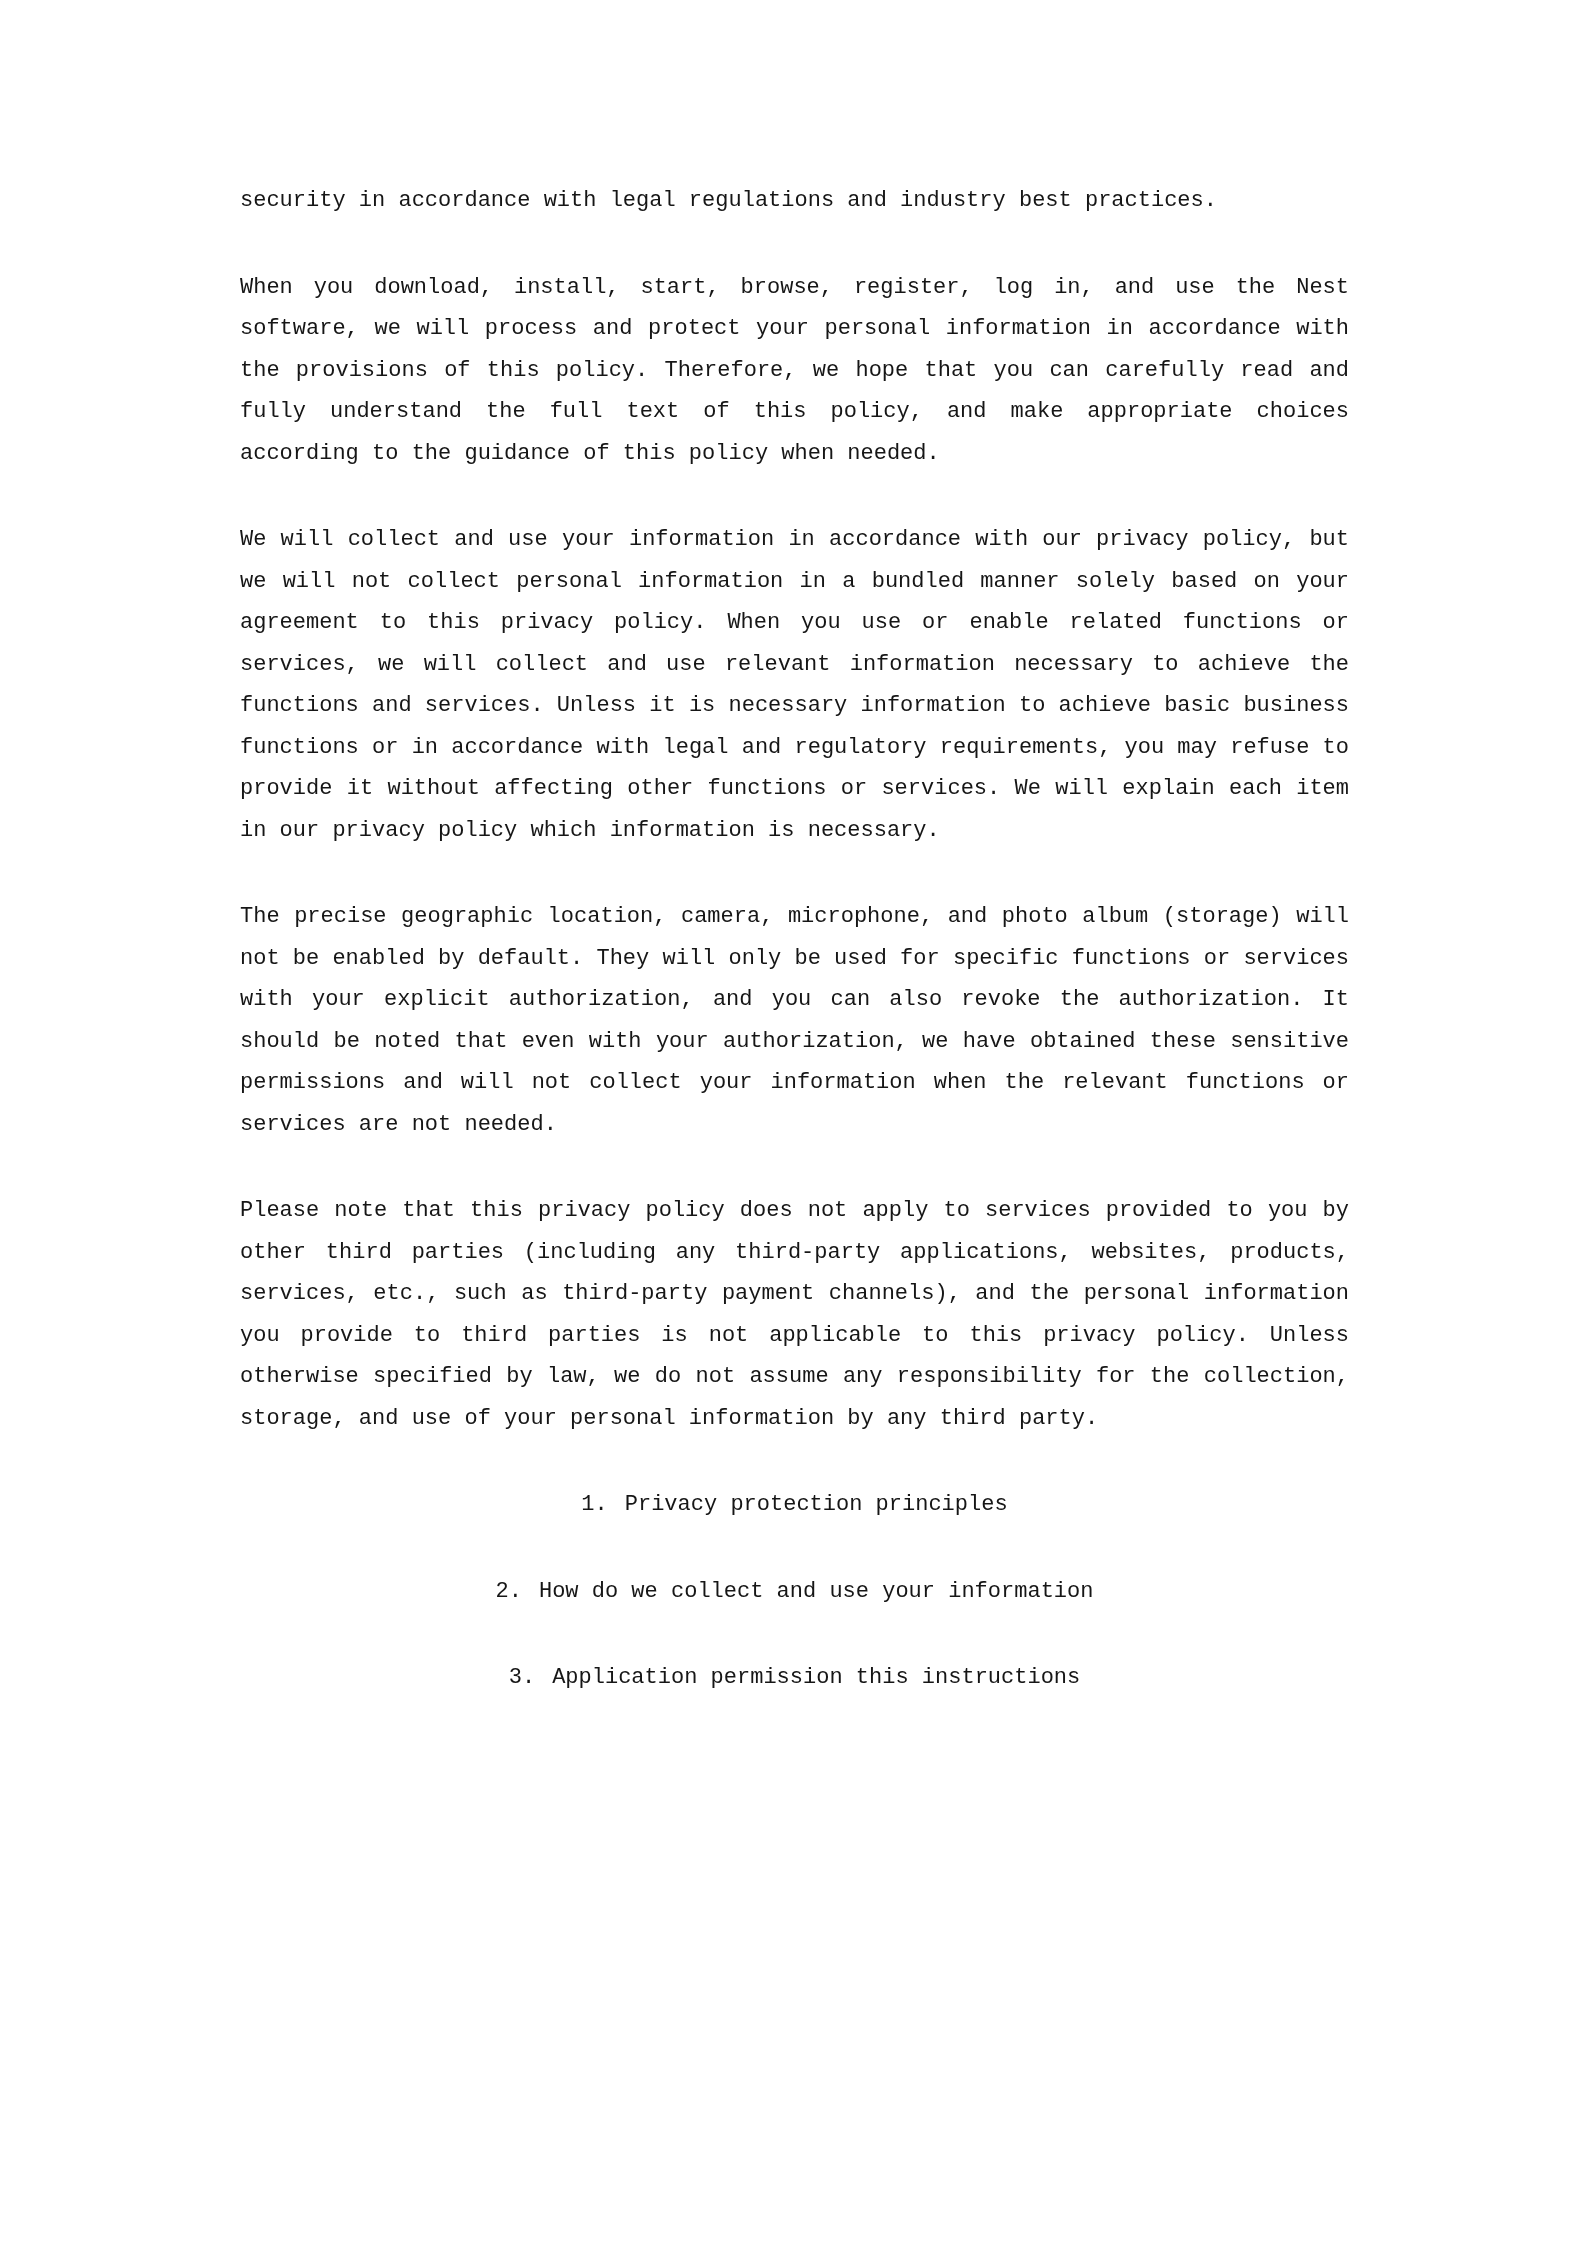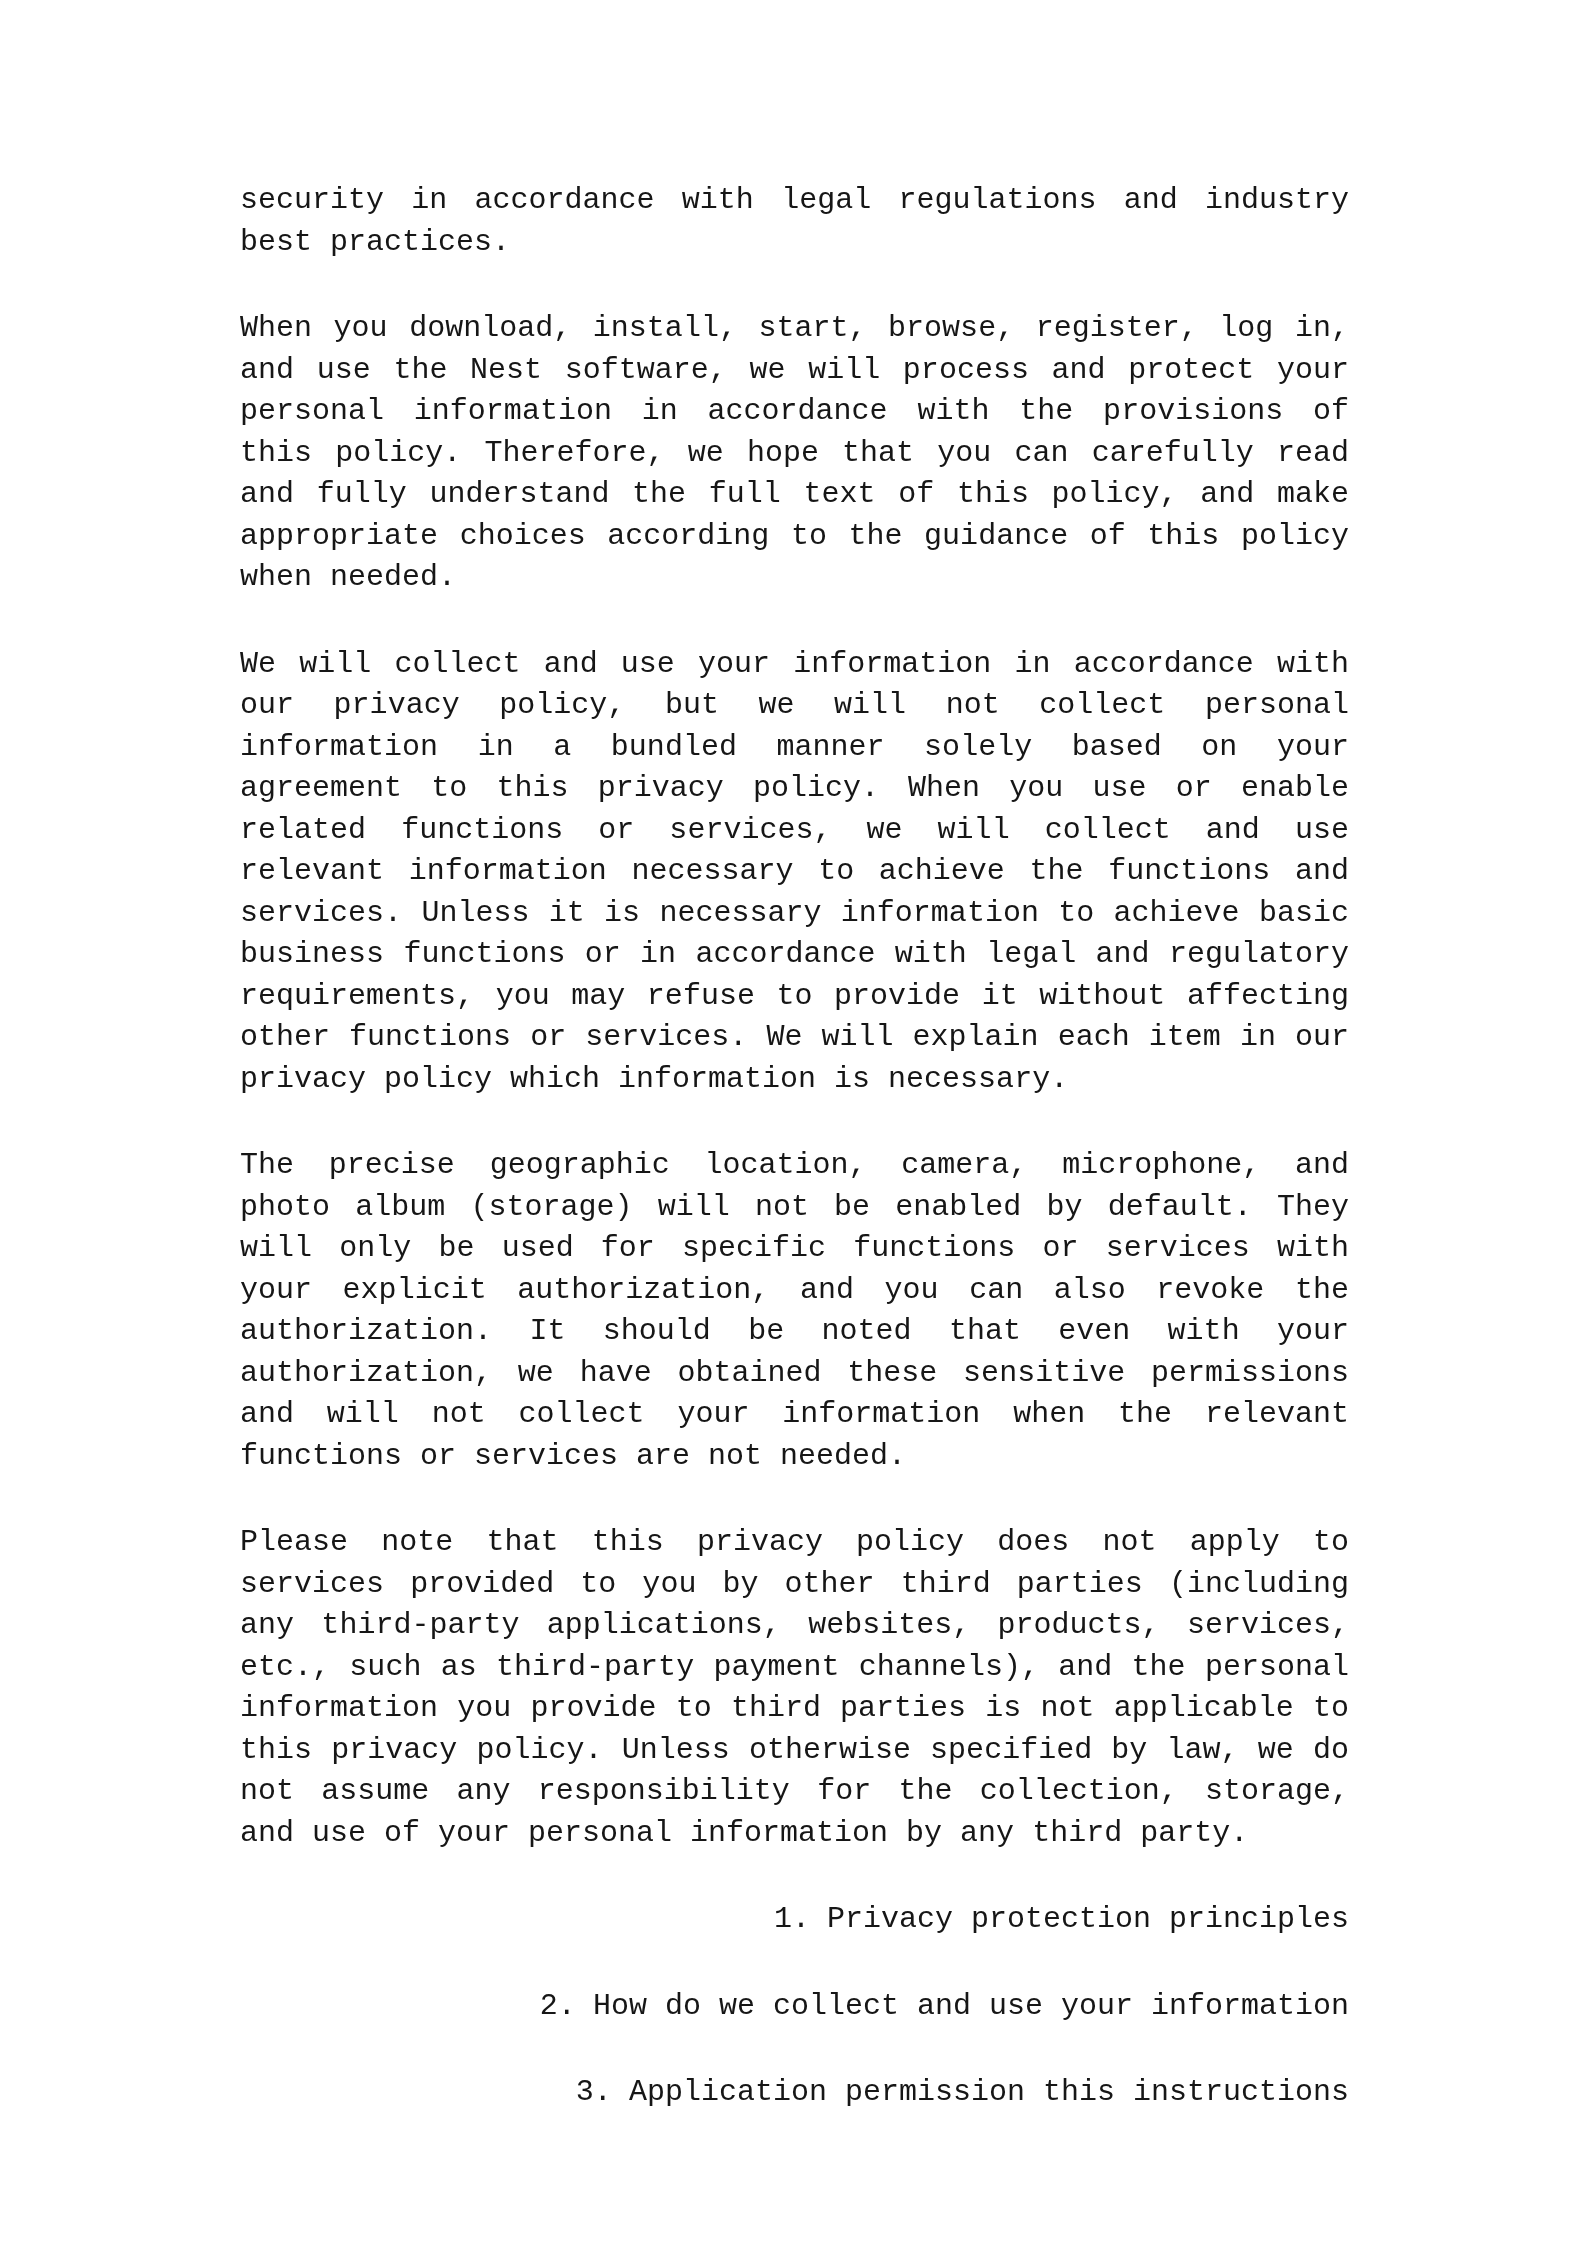--- a/index.html
+++ b/index.html
@@ -13,30 +13,30 @@
     height: 2245px;
     background: #ffffff;
     box-sizing: border-box;
     padding: 180px 240px 0 240px;
     overflow: hidden;
   }
   .doc-body {
     width: 1109px;
     color: #161616;
     font-family: "Liberation Mono", "DejaVu Sans Mono", monospace;
-    font-size: 30px;
+    font-size: 22px;
     line-height: 41.5px;
     text-align: justify;
   }
   .para {
     margin: 0 0 45px 0;
     padding: 0;
   }
   .toc-line {
-    text-align: right;
+    text-align: center;
   }
   .toc-num {
     display: inline-block;
     margin-right: 17px;
   }
 </style>
 </head>
 <body>
 
 <div class="page">

